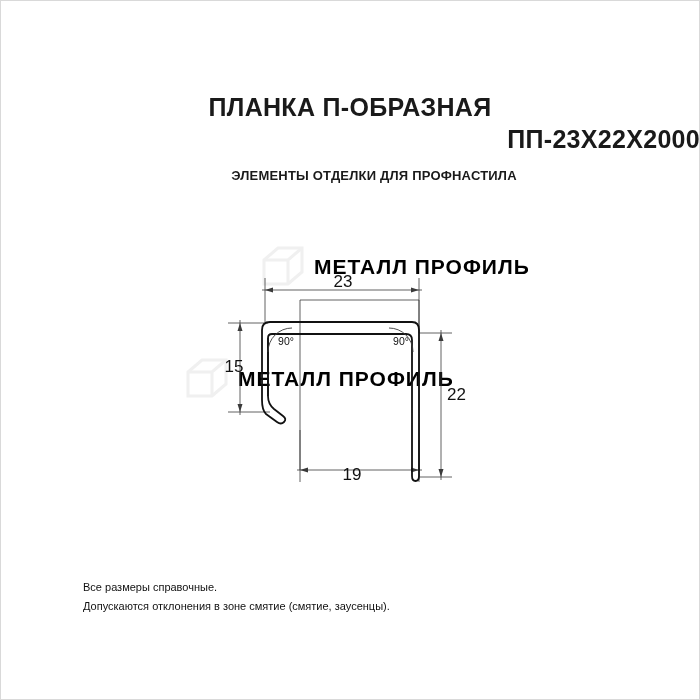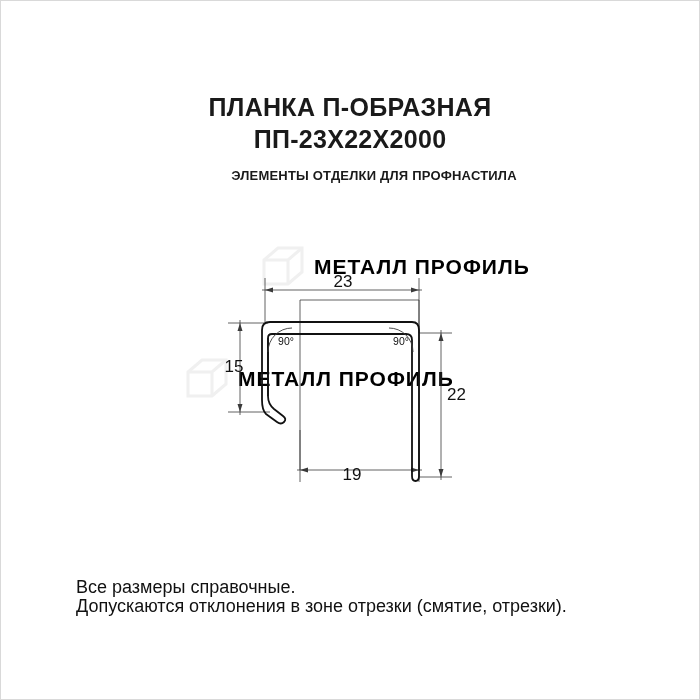--- a/index.html
+++ b/index.html
@@ -36,40 +36,41 @@
     font-weight: bold;
     letter-spacing: 0.3px;
     line-height: 30px;
   }
   .title-line2 {
     font-size: 25px;
     font-weight: bold;
     letter-spacing: 0.3px;
     line-height: 30px;
     margin-top: 2px;
+    text-align: right;
   }
   .subtitle {
     font-size: 13px;
     font-weight: bold;
     margin-top: 14px;
     letter-spacing: 0.2px;
     padding-left: 48px;
   }
   .drawing {
     position: absolute;
     left: 0;
     top: 0;
     width: 700px;
     height: 700px;
   }
   .notes {
     position: absolute;
-    left: 76px;
+    left: 83px;
     top: 578px;
-    font-size: 18px;
+    font-size: 11px;
     line-height: 19px;
     color: #111111;
   }
   .wm {
     position: absolute;
     pointer-events: none;
     user-select: none;
     text-decoration: underline;
   }
   .wm-text {
@@ -185,16 +186,16 @@
       <text x="447" y="400" font-size="17" text-anchor="start">22</text>
       <text x="352" y="480" font-size="17" text-anchor="middle">19</text>
 
       <text x="286" y="345" font-size="10.5" text-anchor="middle">90°</text>
       <text x="401" y="345" font-size="10.5" text-anchor="middle">90°</text>
     </g>
   </svg>
 
   <div class="notes">
     <div>Все размеры справочные.</div>
-    <div>Допускаются отклонения в зоне отрезки (смятие, отрезки).</div>
+    <div>Допускаются отклонения в зоне смятие (смятие, заусенцы).</div>
   </div>
 
 </div>
 
 </body></html>

